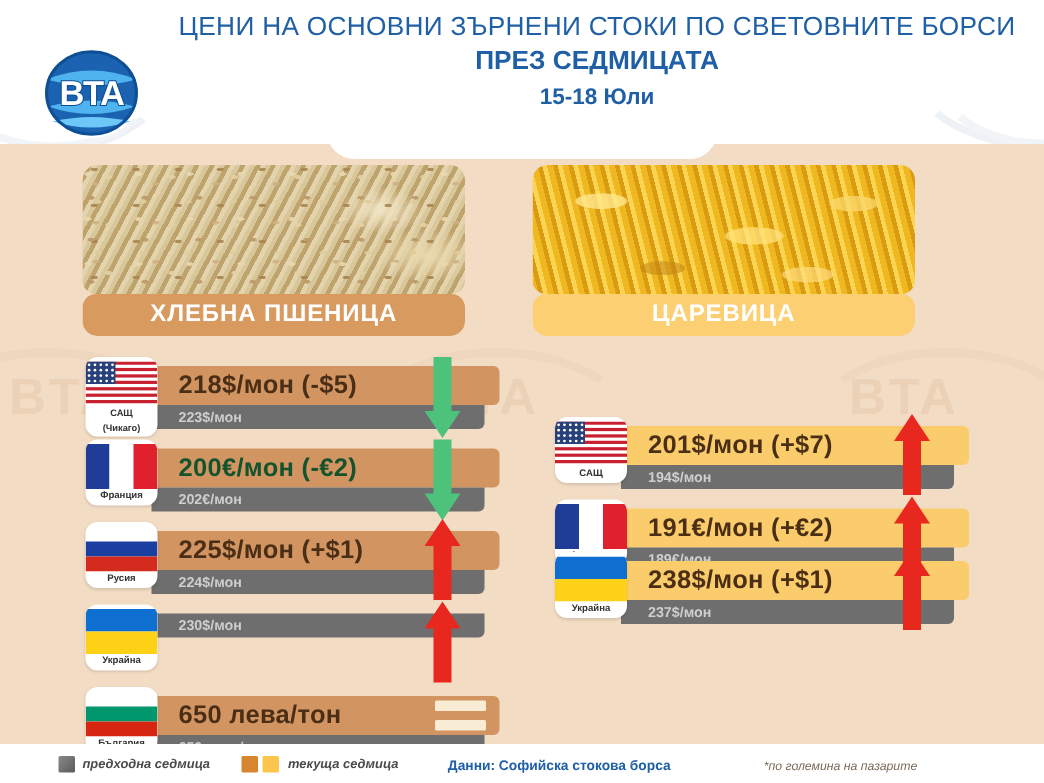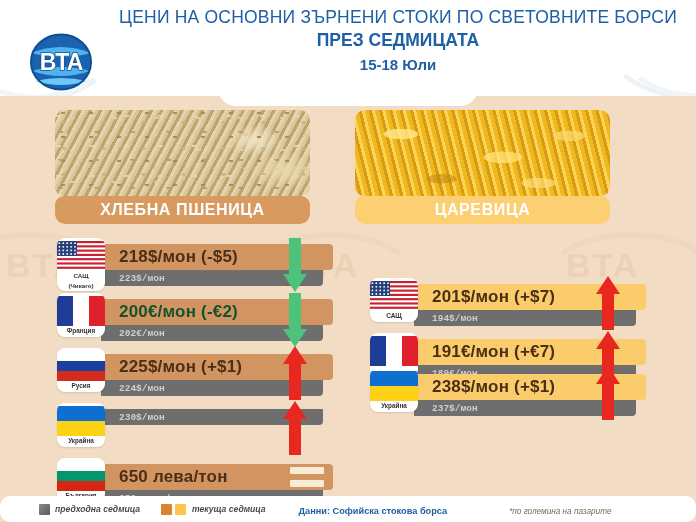--- a/index.html
+++ b/index.html
@@ -87,30 +87,30 @@
   .flag{width:48px;display:block;}
   .flaglabel{display:block;text-align:center;font-size:6.4px;font-weight:bold;color:#333;
              line-height:7.6px;padding:1px 0 2px;}
   .flaglabel.two{font-size:6.2px;line-height:7.2px;}
 
   .bars{position:absolute;left:44px;top:6px;}
   .bar-cur{position:relative;height:26px;border-top-right-radius:4px;border-bottom-right-radius:4px;
            display:flex;align-items:center;}
   .bar-cur .val{margin-left:18px;font-size:17px;font-weight:bold;letter-spacing:.2px;}
   .bar-prev{position:relative;height:16px;background:#6e6e6e;display:flex;align-items:center;
-            border-bottom-right-radius:4px;font-family:Liberation Mono, monospace;}
+            border-bottom-right-radius:4px;}
   .bar-prev .val{margin-left:18px;font-size:9.5px;font-weight:bold;color:#cfcfcf;}
 
   
   .arrow{position:absolute;z-index:6;}
   .eqsign{position:absolute;z-index:6;}
   .eqsign i{display:block;width:34px;height:7px;background:#f8edd4;border-radius:1px;margin-bottom:6px;}
 
   
-  .footer{position:absolute;left:0;bottom:0;width:696px;height:26px;background:#fff;z-index:7;border-radius:10px;}
+  .footer{position:absolute;left:0;bottom:0;width:696px;height:26px;background:#fff;z-index:7;}
   .f-arc{position:absolute;border:4px solid #eef2f6;border-radius:50%;}
   .f-items{position:absolute;left:0;top:0;width:696px;height:26px;display:flex;align-items:center;z-index:2;}
   .sw{width:11px;height:11px;display:inline-block;border-radius:1px;}
   .f-txt{font-size:8.6px;color:#4a4a4a;font-style:italic;font-weight:bold;}
   .f-src{font-size:9.2px;color:#1f5fa6;font-weight:bold;}
   .f-note{font-size:8.2px;color:#7b6a58;font-style:italic;}
 </style>
 </head>
 <body>
 
@@ -366,21 +366,21 @@
             <svg class="flag" viewBox="0 0 48 30" width="48" height="30">
     <rect width="16" height="30" fill="#1f3d96"></rect>
               <rect x="16" width="16" height="30" fill="#ffffff"></rect>
     <rect x="32" width="16" height="30" fill="#e0202d"></rect>
             </svg>
           </div>
       <span class="flaglabel">Франция</span>
         </div>
         <div class="bars" style="top: 6px;">
           <div class="bar-cur" style="width:232px;background:#fbcc6b;">
-         <span class="val" style="color:#4a2f16;">191€/мон (+€7)</span>
+         <span class="val" style="color:#4a2f16;">191€/мон (+€2)</span>
        </div>
        <div class="bar-prev" style="width:222px;">
          <span class="val">189€/мон</span>
        </div>
         </div>
         <div class="arrow" style="left: 225px; top: -4px;"><svg width="26" height="58" viewBox="0 0 26 58">
       <path d="M13 2 L25 20 L19 20 L19 56 L7 56 L7 20 L1 20 Z" fill="#e8271f"></path>
           </svg></div>
       </div>
       <div class="row" style="left: 370px; top: 368px; width: 300px; height: 52px;">

